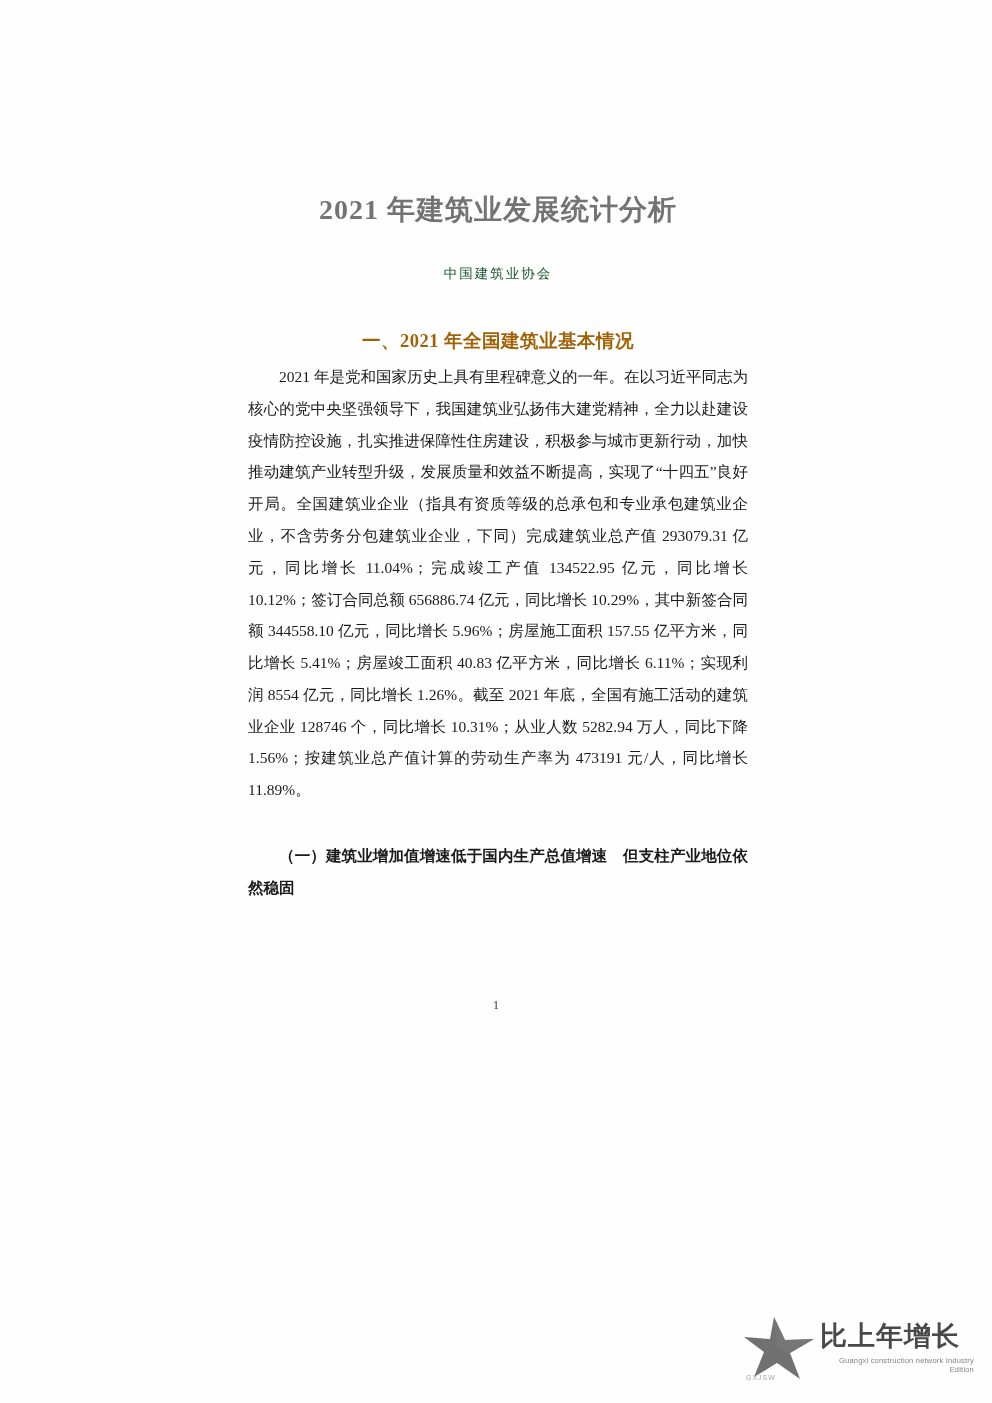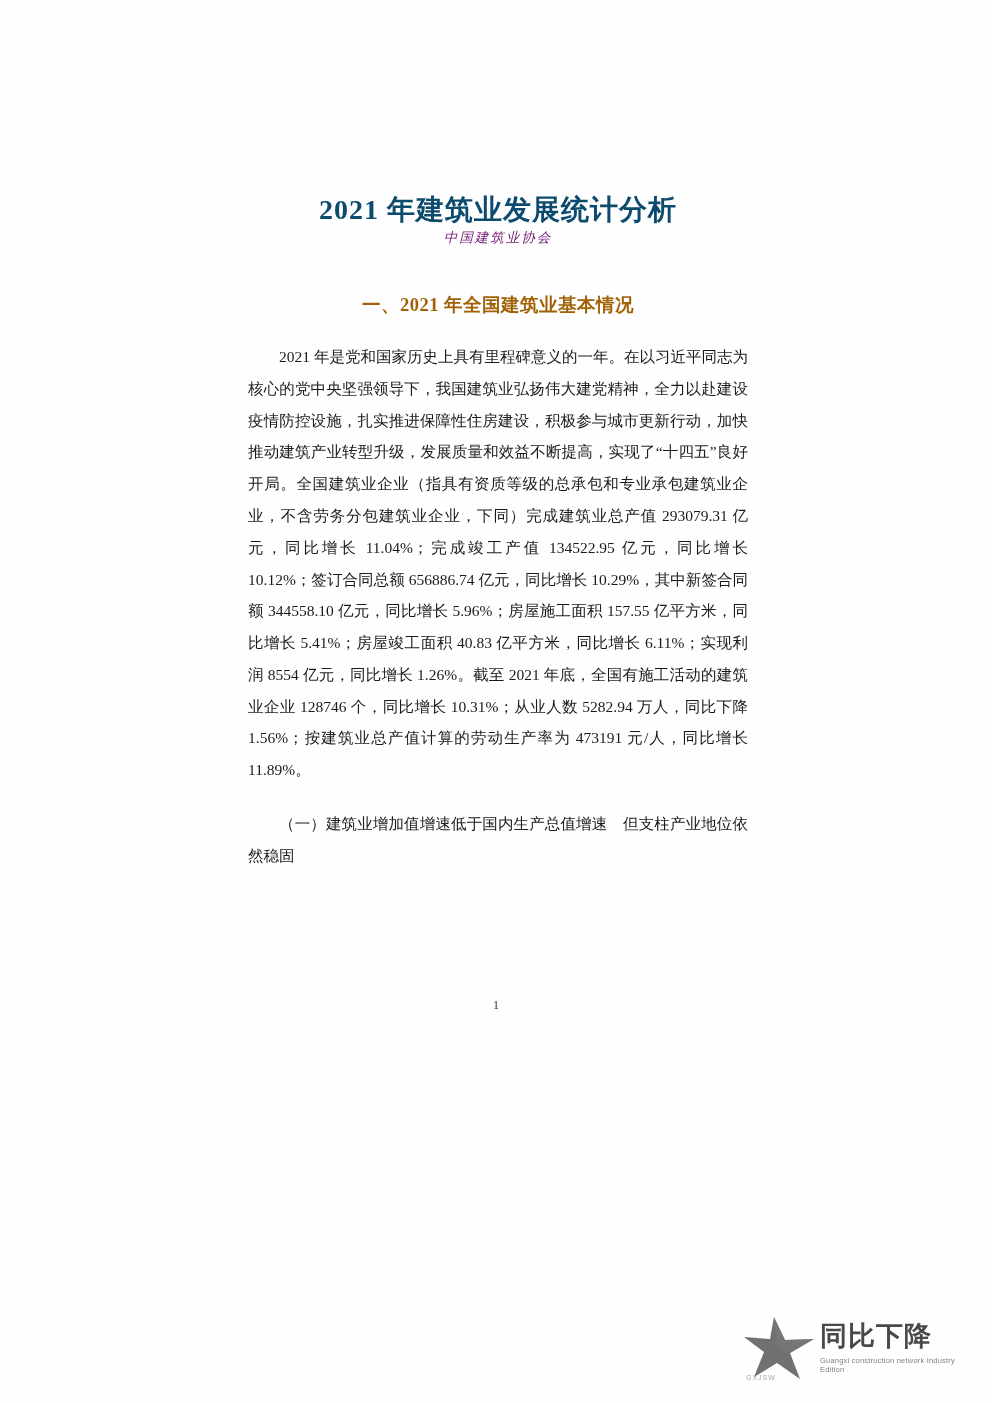--- a/index.html
+++ b/index.html
@@ -31,60 +31,60 @@
     top: 190px;
     width: 500px;
   }
 
   .doc-title {
     text-align: center;
     font-family: "Liberation Serif", serif;
     font-size: 28px;
     font-weight: bold;
     letter-spacing: 1px;
-    color: #0c4a6e;
+    color: #737373;
     margin: 0 0 0 0;
     line-height: 1.4;
   }
 
   .doc-author {
     text-align: center;
     font-family: "Liberation Serif", serif;
     font-size: 13.5px;
     letter-spacing: 2px;
-    color: #701a75;
-    font-style: italic;
+    color: #14532d;
+    margin-top: 36px;
   }
 
   .section-heading {
     text-align: center;
     font-family: "Liberation Serif", serif;
     font-size: 18.5px;
     font-weight: bold;
     letter-spacing: 0.5px;
     color: #a16207;
     margin-top: 45px;
     margin-bottom: 0;
   }
 
   .para {
     font-family: "Liberation Serif", serif;
     font-size: 15.5px;
     line-height: 2.05;
     color: #1a1a1a;
     text-align: justify;
     text-justify: inter-ideograph;
-    margin-top: 24px;
+    margin-top: 8px;
     text-indent: 2em;
   }
 
   .para.sub-heading {
-    font-weight: normal;
+    font-weight: bold;
     text-indent: 2em;
-    margin-top: 22px;
+    margin-top: 34px;
   }
 
   .page-number {
     position: absolute;
     left: 0;
     top: 998px;
     width: 992px;
     text-align: center;
     font-family: "Liberation Serif", serif;
     font-size: 12px;
@@ -122,20 +122,21 @@
     color: #3a3a3a;
     letter-spacing: 1px;
     line-height: 1.1;
   }
   .wm-en {
     font-family: "Liberation Sans", sans-serif;
     font-size: 7.5px;
     color: #777;
     letter-spacing: 0.2px;
     margin-top: 4px;
+    text-align: right;
   }
   .wm-badge {
     position: absolute;
     left: 2px;
     bottom: 2px;
     font-family: "Liberation Sans", sans-serif;
     font-size: 7px;
     color: #9aa0a6;
     letter-spacing: 1px;
   }
@@ -164,18 +165,18 @@
 
   <div class="watermark">
     <div class="wm-star">
       <svg width="74" height="70" viewBox="0 0 74 70" aria-hidden="true">
         <path d="M30 4 L41 27 L70 26 L46 40 L56 66 L33 50 L10 64 L20 39 L0 24 L26 26 Z" fill="#4a4a4a" opacity="0.85"></path>
         <path d="M30 4 L41 27 L70 26 L46 40 L33 34 Z" fill="#6d6d6d" opacity="0.7"></path>
       </svg>
       <div class="wm-badge">GXJSW</div>
     </div>
     <div class="wm-text">
-      <div class="wm-cn">同比下降</div>
+      <div class="wm-cn">比上年增长</div>
       <div class="wm-en">Guangxi construction network Industry Edition</div>
     </div>
   </div>
 
 </div>
 
 </body></html>

